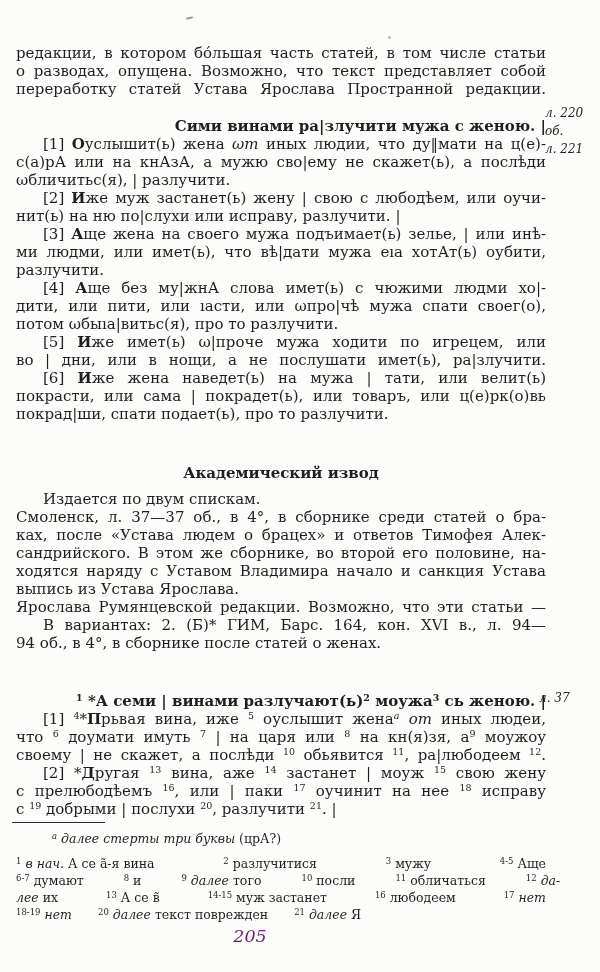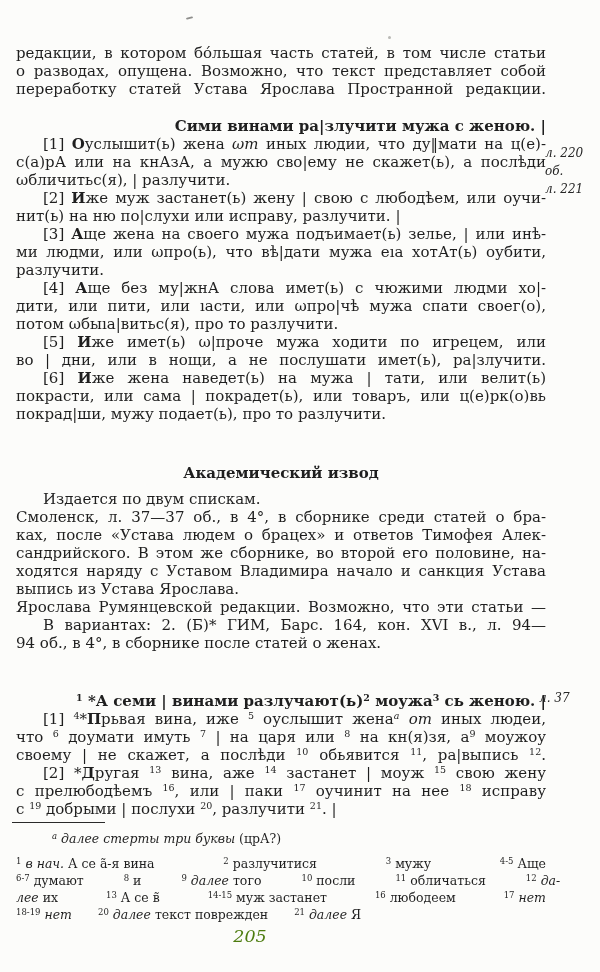--- a/index.html
+++ b/index.html
@@ -19,25 +19,25 @@
   .line.flex{display:flex;justify-content:space-between;gap:40px;}
   .bd{font-weight:bold;}
   .it{font-style:italic;margin-top:18px;}
   sup{font-size:9.5px;line-height:0;vertical-align:baseline;position:relative;top:-5px;}
   .fnsize{font-size:12.5px;line-height:17px;}
   .fnsize .line{height:17px;}
   .fnsize sup{font-size:8.5px;top:-4px;}
   .gap{display:inline-block;height:1px;}
   .h2c{text-align:center;font-weight:bold;}
   .mnote{position:absolute;font-style:italic;font-size:12px;line-height:15.5px;color:#262626;}
-  .m1{left:545px;top:106px;width:55px;margin-top:40px;}
+  .m1{left:545px;top:106px;width:55px;}
   .m2{left:539px;top:691px;width:60px;}
   .fnrule{position:absolute;left:12px;top:822px;width:93px;border-top:1.4px solid #2a2a2a;}
   .pageno{position:absolute;left:185px;top:926px;width:130px;text-align:center;
-          font-style:italic;font-size:17.5px;color:#4d7c0f;}
+          font-style:italic;font-size:17.5px;color:#701a75;}
   .artifact{position:absolute;background:#8f8f8c;}
   .a1{left:186px;top:17px;width:7px;height:2px;transform:rotate(-14deg);border-radius:1px;}
   .a2{left:388px;top:36px;width:3px;height:3px;background:#b9b9b5;border-radius:50%;}
 </style>
 </head>
 <body>
 
 <div class="page">
 
   <div class="artifact a1"></div>
@@ -50,30 +50,30 @@
     </div>
 
   <div class="block" style="top:117px">
       <div class="line ind2 bd">Сими винами ра|злучити мужа с женою. |</div>
       <div class="line j ind"><span>[1] </span><span class="bd">О</span><span>услышит(ь) жена </span><span class="it">ωт</span><span> иных людии, что ду‖мати на ц(е)-</span></div>
       <div class="line j">с(а)рА или на кнАзА, а мужю сво|ему не скажет(ь), а послѣди</div>
       <div class="line l">ωбличитьс(я), | разлучити.</div>
       <div class="line j ind"><span>[2] </span><span class="bd">И</span><span>же муж застанет(ь) жену | свою с любодѣем, или оучи-</span></div>
       <div class="line l">нит(ь) на ню по|слухи или исправу, разлучити. |</div>
       <div class="line j ind"><span>[3] </span><span class="bd">А</span><span>ще жена на своего мужа подъимает(ь) зелье, | или инѣ-</span></div>
-      <div class="line j">ми людми, или ωпро(ь), что вѣ|дати мужа еıа хотАт(ь) оубити,</div>
+      <div class="line j">ми людми, или имет(ь), что вѣ|дати мужа еıа хотАт(ь) оубити,</div>
       <div class="line l">разлучити.</div>
       <div class="line j ind"><span>[4] </span><span class="bd">А</span><span>ще без му|жнА слова имет(ь) с чюжими людми хо|-</span></div>
       <div class="line j">дити, или пити, или ıасти, или ωпро|чѣ мужа спати своег(о),</div>
       <div class="line l">потом ωбыıа|витьс(я), про то разлучити.</div>
       <div class="line j ind"><span>[5] </span><span class="bd">И</span><span>же имет(ь) ω|проче мужа ходити по игрецем, или</span></div>
       <div class="line j">во | дни, или в нощи, а не послушати имет(ь), ра|злучити.</div>
       <div class="line j ind"><span>[6] </span><span class="bd">И</span><span>же жена наведет(ь) на мужа | тати, или велит(ь)</span></div>
       <div class="line j">покрасти, или сама | покрадет(ь), или товаръ, или ц(е)рк(о)вь</div>
-      <div class="line l">покрад|ши, мужу подает(ь), про то разлучити.</div>
+      <div class="line l">покрад|ши, спати подает(ь), про то разлучити.</div>
     </div>
 
   <div class="mnote m1">
       <div class="line l">л. 220</div>
       <div class="line l">об.</div>
       <div class="line l">л. 221</div>
     </div>
 
   <div class="block h2c" style="top:464px">
     <span>Академический извод</span>
@@ -88,21 +88,21 @@
       <div class="line l">выпись из Устава Ярослава.</div>
       <div class="line j">Ярослава Румянцевской редакции. Возможно, что эти статьи —</div>
       <div class="line j ind">В вариантах: 2. (Б)* ГИМ, Барс. 164, кон. XVI в., л. 94—</div>
       <div class="line l">94 об., в 4°, в сборнике после статей о женах.</div>
     </div>
 
   <div class="block" style="top:692px">
       <div class="line ind bd"><sup>1</sup><span> *А семи | винами разлучают(ь)</span><sup>2</sup><span> моужа</span><sup>3</sup><span> сь женою. |</span></div>
       <div class="line j ind"><span>[1] </span><sup>4</sup><span>*</span><span class="bd">П</span><span>рьвая вина, иже </span><sup>5</sup><span> оуслышит жена</span><sup class="it">а</sup><span> </span><span class="it">от</span><span> иных людеи,</span></div>
       <div class="line j"><span>что </span><sup>6</sup><span> доумати имуть </span><sup>7</sup><span> | на царя или </span><sup>8</sup><span> на кн(я)зя, а</span><sup>9</sup><span> моужоу</span></div>
-      <div class="line j"><span>своему | не скажет, а послѣди </span><sup>10</sup><span> обьявится </span><sup>11</sup><span>, ра|выпись </span><sup>12</sup><span>.</span></div>
+      <div class="line j"><span>своему | не скажет, а послѣди </span><sup>10</sup><span> обьявится </span><sup>11</sup><span>, ра|любодеем </span><sup>12</sup><span>.</span></div>
       <div class="line j ind"><span>[2] *</span><span class="bd">Д</span><span>ругая </span><sup>13</sup><span> вина, аже </span><sup>14</sup><span> застанет | моуж </span><sup>15</sup><span> свою жену</span></div>
       <div class="line j"><span>с прелюбодѣемъ </span><sup>16</sup><span>, или | паки </span><sup>17</sup><span> оучинит на нее </span><sup>18</sup><span> исправу</span></div>
       <div class="line l"><span>с </span><sup>19</sup><span> добрыми | послухи </span><sup>20</sup><span>, разлучити </span><sup>21</sup><span>. |</span></div>
     </div>
 
   <div class="mnote m2">
     <span>л. 37</span>
   </div>
 
   <div class="fnrule"></div>

